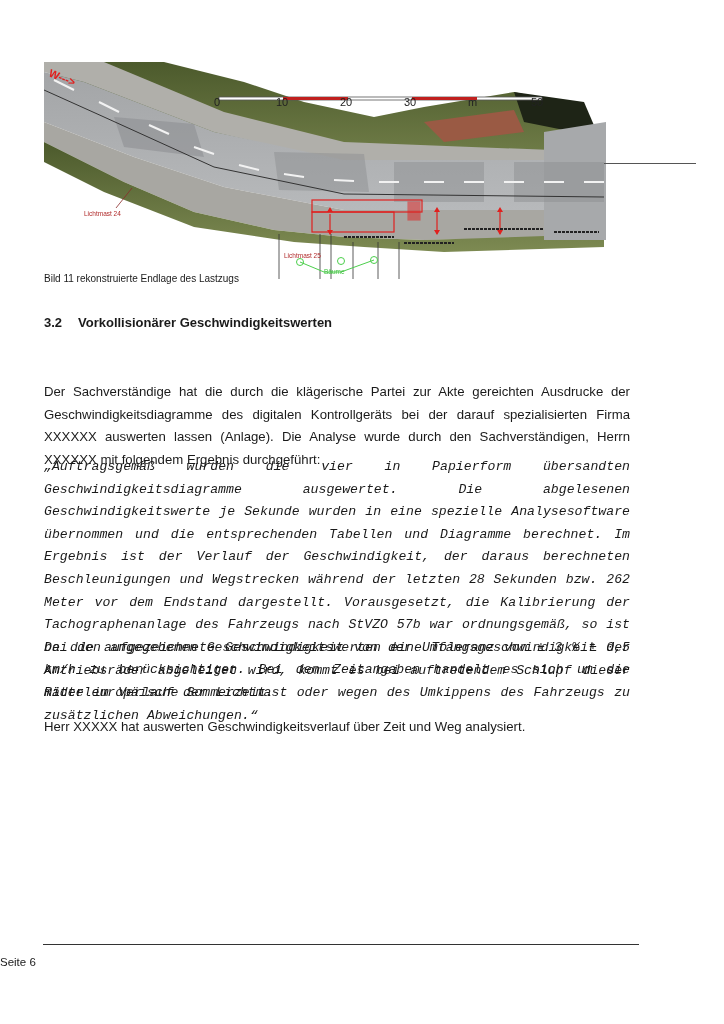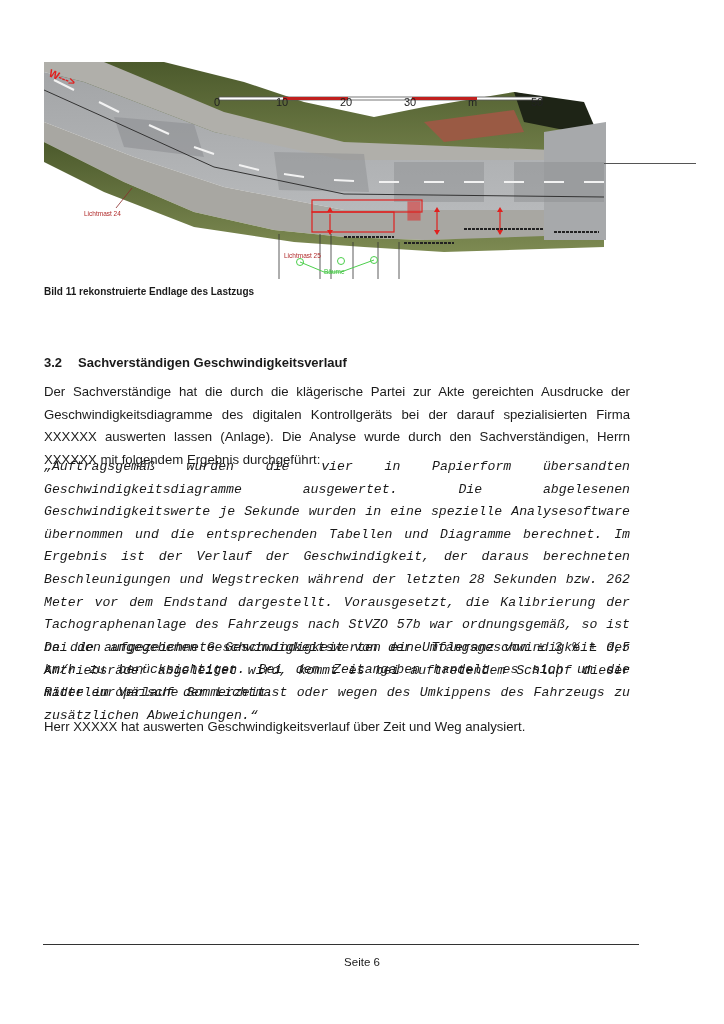--- a/index.html
+++ b/index.html
@@ -1,32 +1,32 @@
 <!DOCTYPE html>
 <html><head>
 <meta charset="utf-8">
 <style>
   html, body { margin: 0; padding: 0; background: #ffffff; }
   body { width: 724px; height: 1024px; position: relative; overflow: hidden;
          font-family: "Liberation Sans", sans-serif; color: #1a1a1a; }
   .figure { position: absolute; left: 44px; top: 62px; width: 652px; height: 222px; }
   .figure svg { display: block; }
-  .caption { position: absolute; left: 44px; top: 286px; font-size: 10px; font-weight: bold; }
+  .caption { position: absolute; left: 44px; top: 273px; font-size: 10px; font-weight: normal; }
   .heading { position: absolute; left: 44px; top: 315px; font-size: 13px; font-weight: bold; }
-  .heading .num { display: inline-block; width: 34px; margin-top: 40px; }
+  .heading .num { display: inline-block; width: 34px; }
   .para { position: absolute; left: 44px; width: 586px; font-size: 13.2px; line-height: 22.6px;
           text-align: justify; margin: 0; }
   .para.italic { font-style: italic; font-family: Liberation Mono, monospace; }
   .p1 { top: 345px; margin-top: 36px; }
   .p2 { top: 456px; }
   .p3 { top: 637px; }
   .p4 { top: 716px; }
   .footer-rule { position: absolute; left: 43px; top: 944px; width: 596px; height: 0;
                  border-top: 1.2px solid #333; }
-  .footer { position: absolute; left: 0; width: 724px; top: 956px; text-align: center; font-size: 11.5px; }
+  .footer { position: absolute; left: 0; width: 724px; top: 956px; text-align: left; font-size: 11.5px; }
   .side-rule { position: absolute; left: 604px; top: 163px; width: 92px; border-top: 1px solid #555; }
 </style>
 </head>
 <body>
 
 <div class="figure">
   <svg width="652" height="222" viewBox="0 0 652 222">
     <defs>
       <linearGradient id="grassGrad" x1="0" y1="0" x2="0" y2="1">
         <stop offset="0" stop-color="#4c5a2c"></stop>
@@ -131,21 +131,21 @@
     <text x="40" y="154" font-size="6.5" fill="#b02a2a" font-family="Liberation Sans, sans-serif">Lichtmast 24</text>
     <text x="240" y="196" font-size="6.5" fill="#b02a2a" font-family="Liberation Sans, sans-serif">Lichtmast 25</text>
     <text x="280" y="212" font-size="6.5" fill="#3cbf3c" font-family="Liberation Sans, sans-serif">Bäume</text>
   </svg>
 </div>
 <div class="side-rule"></div>
 
 <div class="caption">Bild 11 rekonstruierte Endlage des Lastzugs</div>
 
 <div class="heading">
-  <span class="num">3.2</span><span>Sachverständigen Geschwindigkeitsverlauf</span>
+  <span class="num">3.2</span><span>Vorkollisionärer Geschwindigkeitswerten</span>
 </div>
 
 <p class="para p1">Der Sachverständige hat die durch die klägerische Partei zur Akte gereichten Ausdrucke der Geschwindigkeitsdiagramme des digitalen Kontrollgeräts bei der darauf spezialisierten Firma XXXXXX auswerten lassen (Anlage). Die Analyse wurde durch den Sachverständigen, Herrn XXXXXX mit folgendem Ergebnis durchgeführt:</p>
 <p class="para italic p2">„Auftragsgemäß wurden die vier in Papierform übersandten Geschwindigkeitsdiagramme ausgewertet. Die abgelesenen Geschwindigkeitswerte je Sekunde wurden in eine spezielle Analysesoftware übernommen und die entsprechenden Tabellen und Diagramme berechnet. Im Ergebnis ist der Verlauf der Geschwindigkeit, der daraus berechneten Beschleunigungen und Wegstrecken während der letzten 28 Sekunden bzw. 262 Meter vor dem Endstand dargestellt. Vorausgesetzt, die Kalibrierung der Tachographenanlage des Fahrzeugs nach StVZO 57b war ordnungsgemäß, so ist bei den angegebenen Geschwindigkeitswerten eine Toleranz von ± 3 % ± 0,5 km/h zu berücksichtigen. Bei den Zeitangaben handelt es sich um die mitteleuropäische Sommerzeit.</p>
 <p class="para italic p3">Da die aufgezeichnete Geschwindigkeit von der Umfangsgeschwindigkeit der Antriebsräder abgeleitet wird, kommt es bei auftretendem Schlupf dieser Räder im Verlauf der Lichtmast oder wegen des Umkippens des Fahrzeugs zu zusätzlichen Abweichungen.“</p>
 <p class="para p4">Herr XXXXX  hat auswerten Geschwindigkeitsverlauf über Zeit und Weg analysiert.</p>
 
 <div class="footer-rule"></div>
 <div class="footer">Seite 6</div>
 

